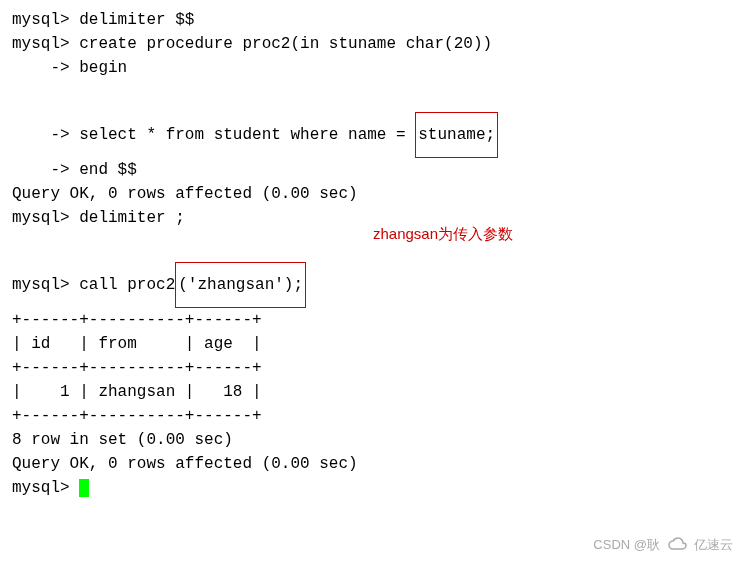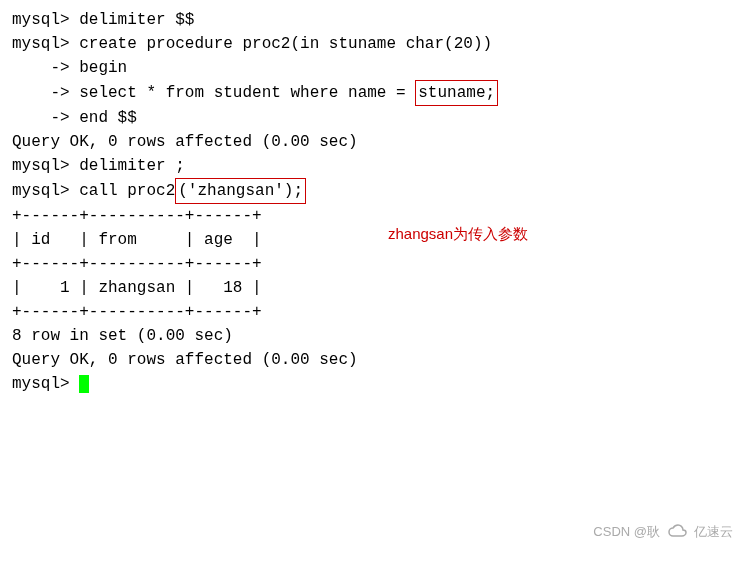--- a/index.html
+++ b/index.html
@@ -18,38 +18,39 @@
       height: 562px;
       position: relative;
     }
     .terminal-line {
       white-space: pre;
       font-family: Liberation Mono, monospace;
     }
     .red-box {
       border: 1px solid #cc0000;
       display: inline-block;
-      padding: 0 2px;
+      padding: 10px 2px;
+      margin-top: 32px;
     }
     .annotation {
       position: absolute;
       color: #cc0000;
       font-family: sans-serif;
       font-size: 15px;
     }
     .cursor {
       background: #00ff00;
       display: inline-block;
       width: 10px;
       height: 18px;
       vertical-align: middle;
     }
     .watermark {
       position: absolute;
-      bottom: 21px;
+      bottom: 8px;
       right: 12px;
       color: #aaaaaa;
       font-family: sans-serif;
       font-size: 13px;
       display: flex;
       align-items: center;
       gap: 6px;
     }
     .cloud-icon {
       display: inline-flex;
@@ -72,21 +73,21 @@
 <div class="terminal-line">| id   | from     | age  |</div>
 <div class="terminal-line">+------+----------+------+</div>
 <div class="terminal-line">|    1 | zhangsan |   18 |</div>
 <div class="terminal-line">+------+----------+------+</div>
 <div class="terminal-line">8 row in set (0.00 sec)</div>
 <div class="terminal-line"></div>
 <div class="terminal-line">Query OK, 0 rows affected (0.00 sec)</div>
 <div class="terminal-line"></div>
 <div class="terminal-line"><span>mysql&gt; </span><span class="cursor"></span></div>
 
-<div class="annotation" style="top: 223px; left: 388px;">zhangsan为传入参数</div>
+<div class="annotation" style="top: 223px; left: 373px;">zhangsan为传入参数</div>
 
 <div class="watermark">
   <span>CSDN @耿</span>
   <span class="cloud-icon">
     <svg width="22" height="14" viewBox="0 0 22 14" fill="none">
       <path d="M17 6C17 3 14.5 1 12 1C9.5 1 8 2.5 7 4C5 4 3 5.5 3 8C3 10.5 5 12 7 12H16C18 12 20 10.5 20 8.5C20 7 19 6 17 6Z" stroke="#aaaaaa" stroke-width="1.5" fill="none"></path>
     </svg>
   </span>
   <span>亿速云</span>
 </div>

